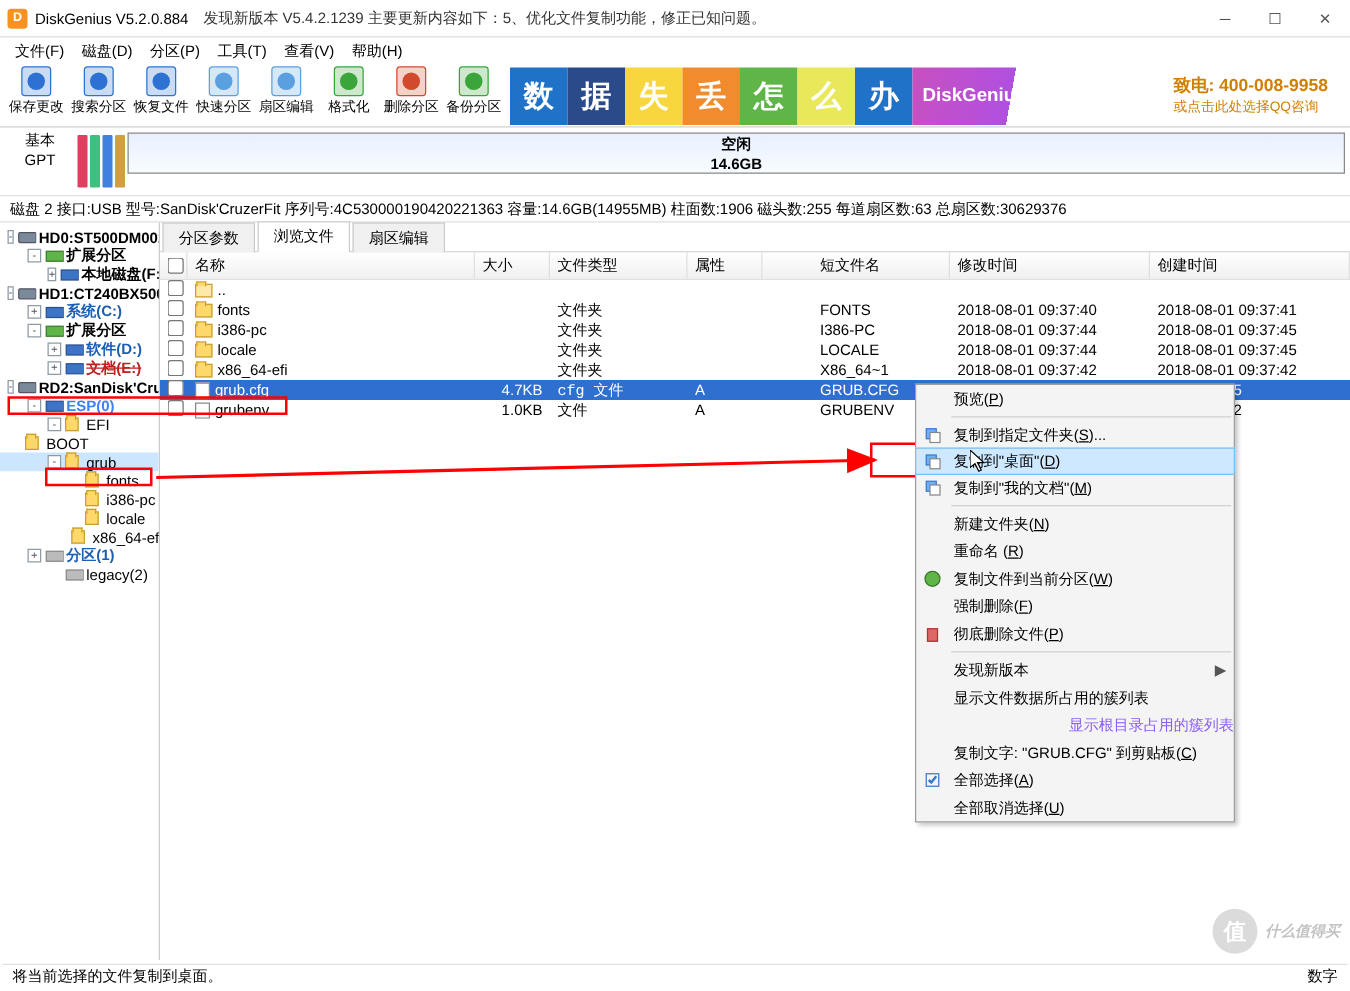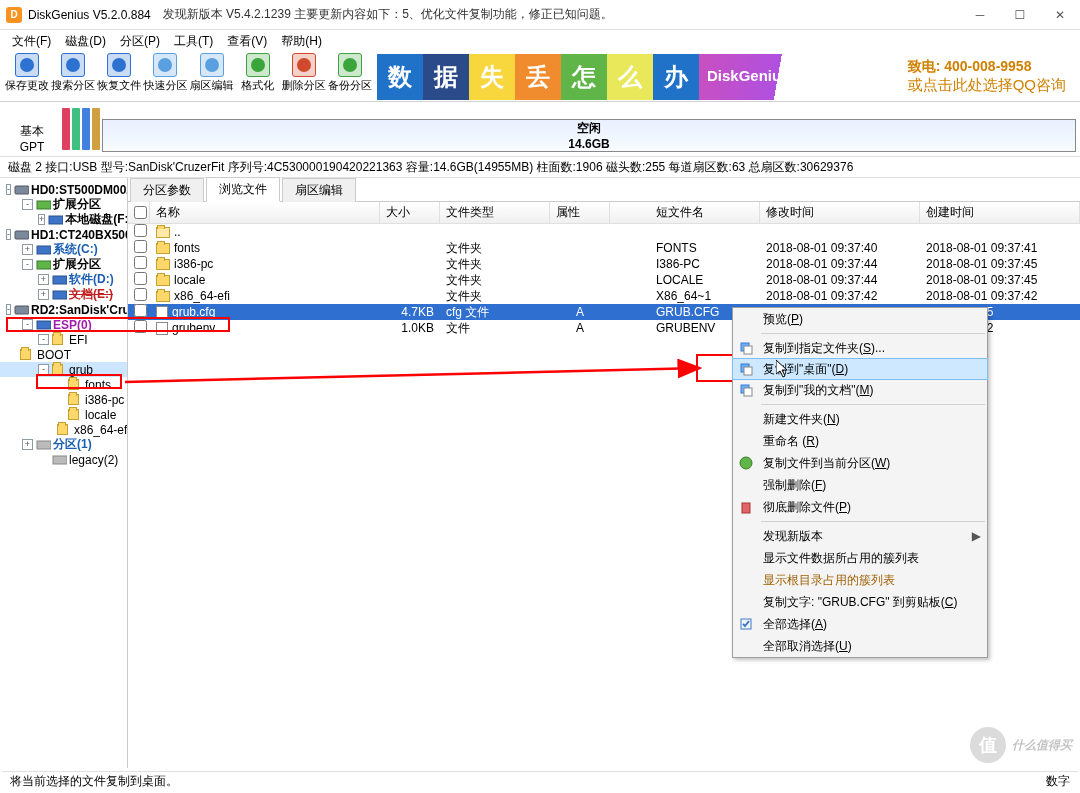--- a/index.html
+++ b/index.html
@@ -16,21 +16,21 @@
 .menubar .item { padding: 2px 6px; cursor: default; }
 
 .toolbar { height: 50px; display: flex; align-items: center; padding: 2px 4px; gap: 0; border-bottom: 1px solid #d0d0d0; }
 .toolbar .tbtn { width: 50px; height: 48px; display: flex; flex-direction: column; align-items: center; gap: 1px; }
 .toolbar .tbtn .ticon { width: 24px; height: 24px; border-radius: 3px; display: flex; align-items: center; justify-content: center; }
 .toolbar .tbtn .tlabel { font-size: 11px; }
 .toolbar .banner { margin-left: 4px; height: 46px; flex: 0 0 auto; display: flex; }
 .banner-sq { width: 46px; height: 46px; display: flex; align-items: center; justify-content: center; font-size: 24px; color: #fff; font-weight: bold; }
 .banner-right { height: 46px; display: flex; flex-direction: column; justify-content: center; padding: 0 14px; position: relative; }
 
-.diskbar { height: 54px; display: flex; align-items: flex-end; padding: 2px; position: relative; }
+.diskbar { height: 54px; display: flex; align-items: flex-start; padding: 2px; position: relative; }
 .diskbar .left { width: 60px; display: flex; flex-direction: column; align-items: center; justify-content: center; }
 .diskbar .disk-icon-wrap { width: 38px; height: 50px; display: flex; align-items: center; justify-content: center; }
 .diskbar .bars { display: flex; gap: 2px; }
 .diskbar .bars .bar { width: 8px; height: 42px; border-radius: 1px; }
 .diskbar .partition { flex: 1; border: 1px solid #888; background: linear-gradient(#e8f0ff,#f8fcff); display: flex; flex-direction: column; align-items: center; justify-content: center; margin: 2px; }
 
 .infobar { height: 22px; display: flex; align-items: center; padding-left: 8px; gap: 4px; border-top: 1px solid #e0e0e0; border-bottom: 1px solid #e0e0e0; }
 
 .main { display: flex; height: 590px; }
 .tree { width: 242px; border-right: 1px solid #ccc; padding: 4px 0; overflow: hidden; }
@@ -53,41 +53,41 @@
 .filelist .body .frow .cell { padding: 0 6px; overflow: hidden; white-space: nowrap; }
 .filelist .body .frow.selected { background: #2f6fd0; color: #fff; }
 .folder-ico { width: 14px; height: 11px; background: #ffd86b; border: 1px solid #c9a030; display: inline-block; margin-right: 4px; vertical-align: middle; position: relative; }
 .folder-ico::before { content:""; position:absolute; top:-3px; left:0; width:6px; height:3px; background:#ffd86b; border:1px solid #c9a030; border-bottom:none; }
 .file-ico { width: 12px; height: 13px; background: #fff; border: 1px solid #888; display: inline-block; margin-right: 4px; vertical-align: middle; }
 
 .ctxmenu { position: absolute; left: 702px; top: 307px; width: 256px; background: #f4f4f4; border: 1px solid #9e9e9e; box-shadow: 2px 2px 4px rgba(0,0,0,0.25); z-index: 100; margin-left: 30px; }
 .ctxmenu .mrow { height: 22px; display: flex; align-items: center; padding-left: 30px; position: relative; cursor: default; }
 .ctxmenu .mrow .micon { position: absolute; left: 4px; width: 18px; height: 18px; display:flex; align-items:center; justify-content:center; }
 .ctxmenu .mrow.highlight { background: #cde8ff; border: 1px solid #7bbff0; margin:-1px; }
-.ctxmenu .mrow.disabled { color: #a16207; }
+.ctxmenu .mrow.disabled { color: #8b5cf6; justify-content: flex-end; }
 .ctxmenu .sep { height: 1px; background: #d0d0d0; margin: 3px 2px 3px 28px; }
 .ctxmenu .mrow .arrow { margin-left: auto; margin-right: 6px; color:#555; }
 .ctxmenu u { text-decoration: underline; }
 
 .statusbar { position: absolute; bottom: 2px; left: 2px; right: 2px; height: 20px; display: flex; align-items: center; padding: 0 8px; border-top: 1px solid #e0e0e0; justify-content: space-between; }
 
 .overlay-hl { position: absolute; border: 2px solid #f00; pointer-events: none; }
 .overlay-arrow { position: absolute; pointer-events: none; }
 
 .watermark { position: absolute; right: 8px; bottom: 30px; font-size: 26px; font-weight: bold; color: #aaa; opacity: 0.7; font-style: italic; display:flex; align-items:center; gap:6px; }
 .watermark .circ { width: 36px; height: 36px; border-radius: 50%; background: #ccc; display:flex; align-items:center; justify-content:center; color:#fff; font-style:normal; font-size:18px; }
 
 .disk-svg { width: 16px; height: 12px; }
 .part-blue { fill:#3d74c7; }
 
 
 .c-name { width: 230px; }
 .c-size { width: 60px; text-align: right; }
-.c-type { width: 110px; }
-.c-attr { width: 60px; text-align: center; }
+.c-type { width: 110px; font-family: Liberation Mono, monospace; }
+.c-attr { width: 60px; }
 .c-short { width: 110px; margin-left: 40px; }
 .c-mtime { width: 160px; }
 .c-ctime { width: 160px; }
 </style>
 </head>
 <body>
 
 <div class="titlebar">
   <div class="icon">D</div>
   <span class="title">DiskGenius V5.2.0.884</span>
@@ -179,21 +179,21 @@
       <div class="banner-sq" style="background:#f7d63e">失</div>
       <div class="banner-sq" style="background:#f08c2e">丢</div>
       <div class="banner-sq" style="background:#5fb548">怎</div>
       <div class="banner-sq" style="background:#e8e85a">么</div>
       <div class="banner-sq" style="background:#2072c8">办</div>
       <div class="banner-right" style="background:linear-gradient(100deg,#c850c0,#b050e0 40%,#fff 40%);">
         <div style="color:#fff;font-weight:bold;font-size:15px;margin-left:-6px">DiskGenius 团队为您服务</div>
       </div>
       <div style="display:flex;flex-direction:column;justify-content:center;padding:0 10px">
         <div style="color:#d08000;font-weight:bold;font-size:14px">致电: 400-008-9958</div>
-        <div style="color:#d08000;font-size:15px">或点击此处选择QQ咨询</div>
+        <div style="color:#d08000;font-size:11px">或点击此处选择QQ咨询</div>
       </div>
     </div>
   </div>
 
 <div class="diskbar">
   <div class="left">
     <div>基本</div>
     <div>GPT</div>
   </div>
   <div class="disk-icon-wrap">
@@ -297,21 +297,21 @@
         </span>
         <b style="">RD2:SanDisk'CruzerFit(15GB)</b>
       </div>
       <div class="row" style="padding-left: 22px;">
         <span class="exp">-</span>
         <span class="ticon">
           <svg class="disk-svg">
             <rect x="1" y="2" width="14" height="8" class="part-blue" stroke="#2a5090"></rect>
           </svg>
         </span>
-        <b style="color:#a21caf;">ESP(0)</b>
+        <b style="color:#3b82f6;">ESP(0)</b>
       </div>
       <div class="row" style="padding-left: 38px;">
         <span class="exp">-</span>
         <span class="ticon">
           <span class="folder-ico"></span>
         </span>
         <span style="">EFI</span>
       </div>
       <div class="row" style="">
         <span class="noexp"></span>

